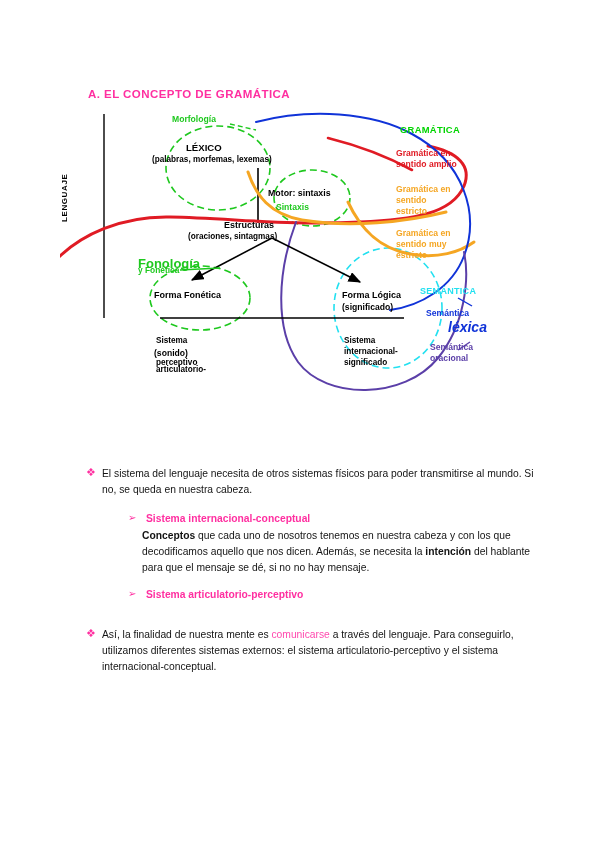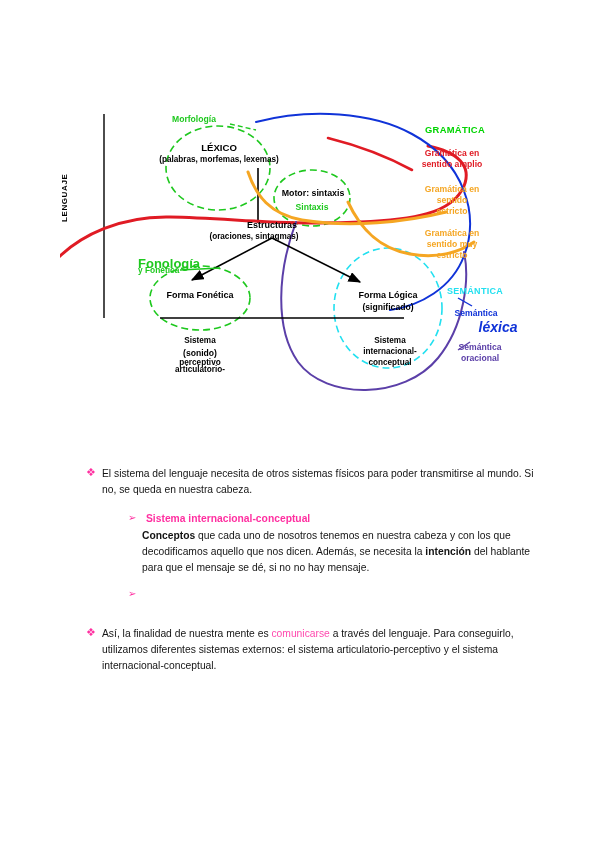--- a/index.html
+++ b/index.html
@@ -14,21 +14,21 @@
   
   .doc-title{
     position:absolute;left:88px;top:88px;
     font-size:11.5px;font-weight:bold;letter-spacing:.45px;
     color:#ff2fa0;white-space:nowrap;
   }
 
   
   .diagram{position:absolute;left:60px;top:110px;width:540px;height:290px;}
   .diagram svg{position:absolute;left:0;top:0;}
-  .dlabel{position:absolute;text-align:center;line-height:1.18;white-space:nowrap;}
+  .dlabel{position:absolute;line-height:1.18;white-space:nowrap;}
   .bk{color:#000000;font-weight:bold;}
   .grn{color:#1ec81e;font-weight:bold;}
   .red{color:#e01b24;font-weight:bold;}
   .org{color:#f5a623;font-weight:bold;}
   .cyn{color:#22e0f0;font-weight:bold;}
   .blu{color:#1033d8;font-weight:bold;}
   .pur{color:#5b3fa8;font-weight:bold;}
   .grnbright{color:#00d400;font-weight:bold;}
 
   .vert-lang{
@@ -56,20 +56,21 @@
   .sub-body{margin-left:56px;font-size:10.3px;line-height:1.55;color:#141414;}
   b{font-weight:bold;}
   .pink{color:#ff48ae;}
   .sp{height:11px;}
 </style>
 </head>
 <body>
 
 <div class="page">
 
+  <div class="doc-title">A.  EL CONCEPTO DE GRAMÁTICA</div>
 
   <div class="vert-lang">LENGUAJE</div>
 
   <div class="diagram">
 
     <svg width="540" height="290" viewBox="0 0 540 290">
 
       <line x1="44" y1="4" x2="44" y2="208" stroke="#000" stroke-width="1.4"></line>
 
       <ellipse cx="158" cy="58" rx="52" ry="42" fill="none" stroke="#1ec81e" stroke-width="1.6" stroke-dasharray="7 4"></ellipse>
@@ -132,21 +133,21 @@
 
     <div class="dlabel bk" style="left:282px;top:180px;width:92px;font-size:9px;">Forma Lógica</div>
     <div class="dlabel bk" style="left:282px;top:192px;width:92px;font-size:8.6px;">(significado)</div>
 
     <div class="dlabel bk" style="left:96px;top:226px;width:88px;font-size:8.2px;">Sistema</div>
     <div class="dlabel bk" style="left:96px;top:255px;width:88px;font-size:8.2px;">articulatorio-</div>
     <div class="dlabel bk" style="left:96px;top:248px;width:88px;font-size:8.2px;">perceptivo</div>
 
     <div class="dlabel bk" style="left:284px;top:226px;width:92px;font-size:8.2px;">Sistema</div>
     <div class="dlabel bk" style="left:284px;top:237px;width:92px;font-size:8.2px;">internacional-</div>
-    <div class="dlabel bk" style="left:284px;top:248px;width:92px;font-size:8.2px;">conceptual</div>
+    <div class="dlabel bk" style="left:284px;top:248px;width:92px;font-size:8.2px;">significado</div>
 
     <div class="dlabel grnbright" style="left:340px;top:14px;width:110px;font-size:9.4px;letter-spacing:.3px;">GRAMÁTICA</div>
 
     <div class="dlabel red" style="left:336px;top:38px;width:112px;font-size:8.6px;">Gramática en</div>
     <div class="dlabel red" style="left:336px;top:49px;width:112px;font-size:8.6px;">sentido amplio</div>
 
     <div class="dlabel org" style="left:336px;top:74px;width:112px;font-size:8.6px;">Gramática en</div>
     <div class="dlabel org" style="left:336px;top:85px;width:112px;font-size:8.6px;">sentido</div>
     <div class="dlabel org" style="left:336px;top:96px;width:112px;font-size:8.6px;">estricto</div>
 
@@ -183,20 +184,21 @@
 
     <div class="sub-body">
       <b>Conceptos</b><span> que cada uno de nosotros tenemos en nuestra cabeza y con los que decodificamos aquello que nos dicen. Además, se necesita la </span><b>intención</b><span> del hablante para que el mensaje se dé, si no no hay mensaje.</span>
     </div>
 
     <div class="sp"></div>
 
     <div class="blk sub">
       <div class="b-row">
         <div class="harpoon">➢</div>
+        <div class="txt-head">Sistema articulatorio-perceptivo</div>
       </div>
     </div>
 
 
     <div class="sp"></div>
     <div class="sp"></div>
 
     <div class="blk">
       <div class="b-row">
         <div class="flower">❖</div>

